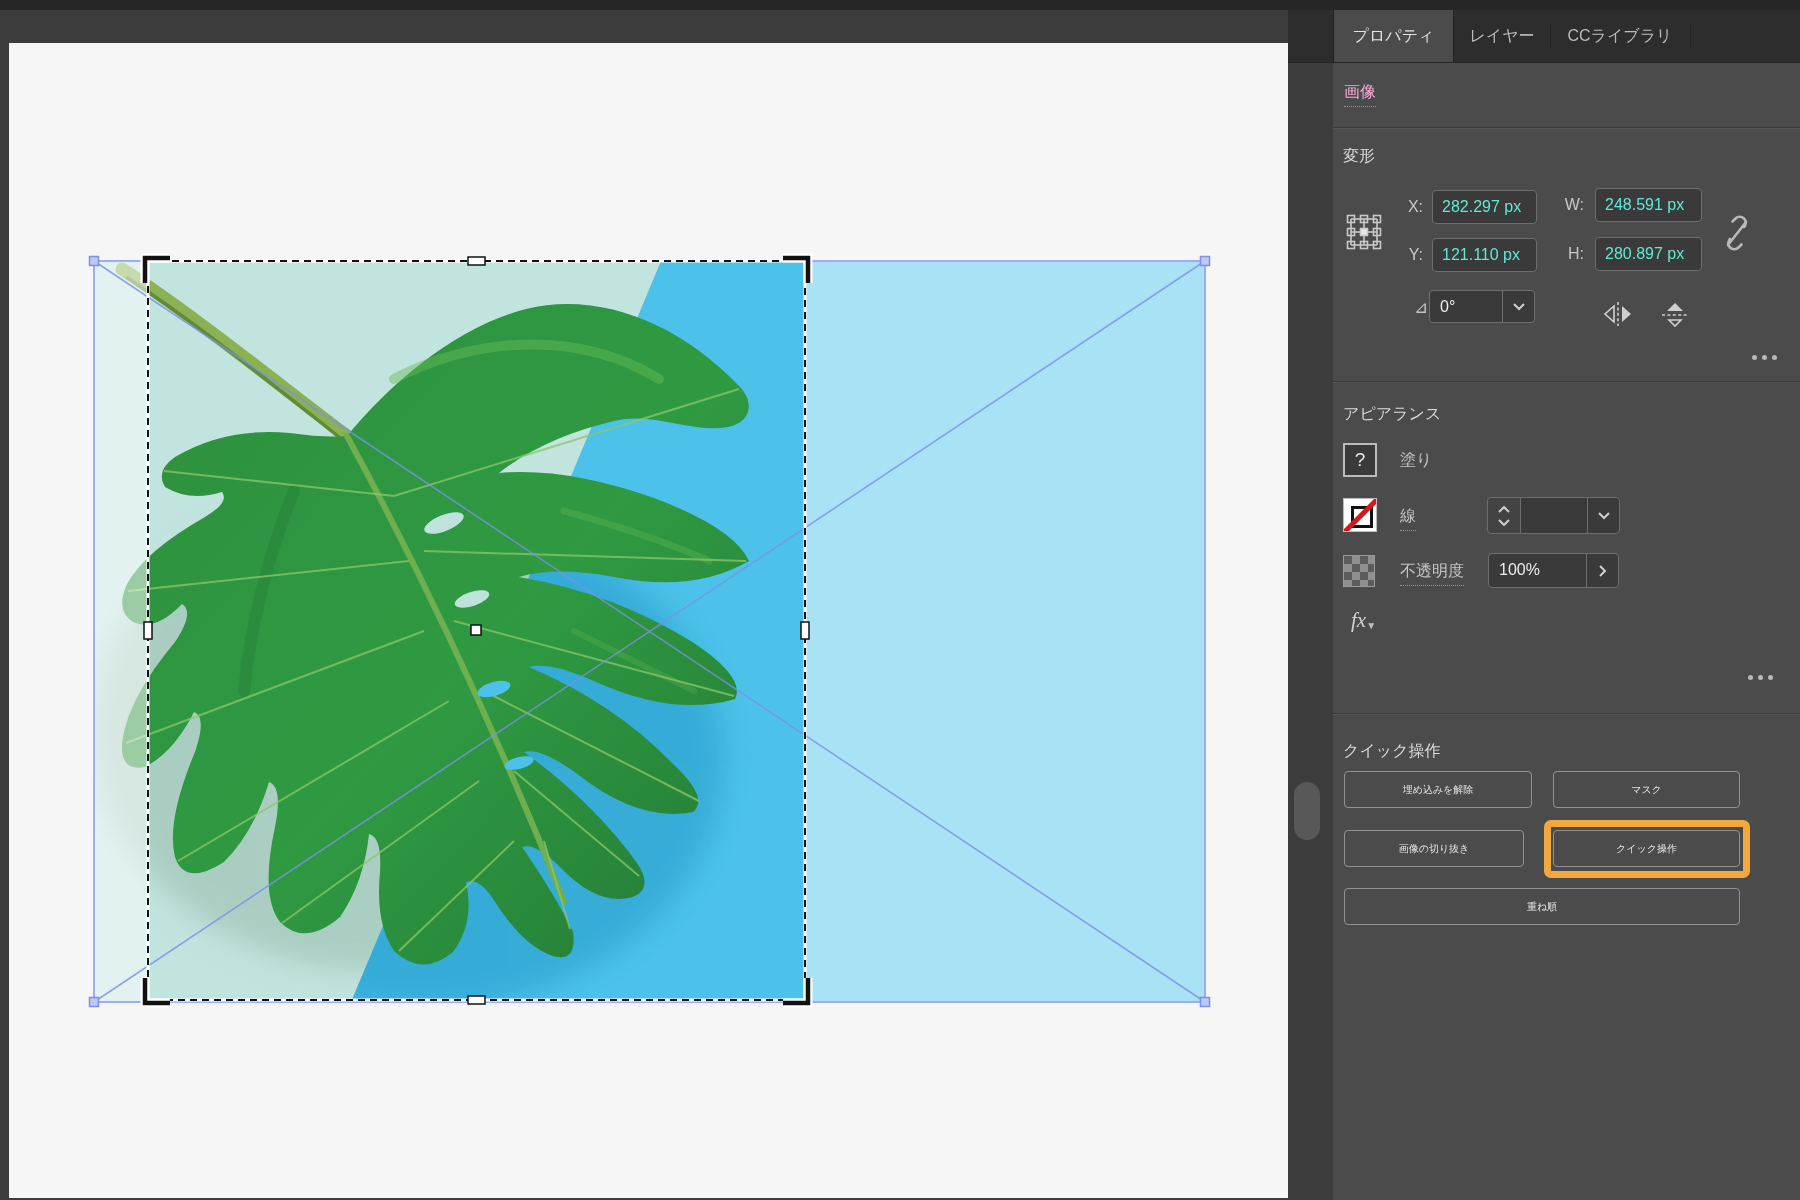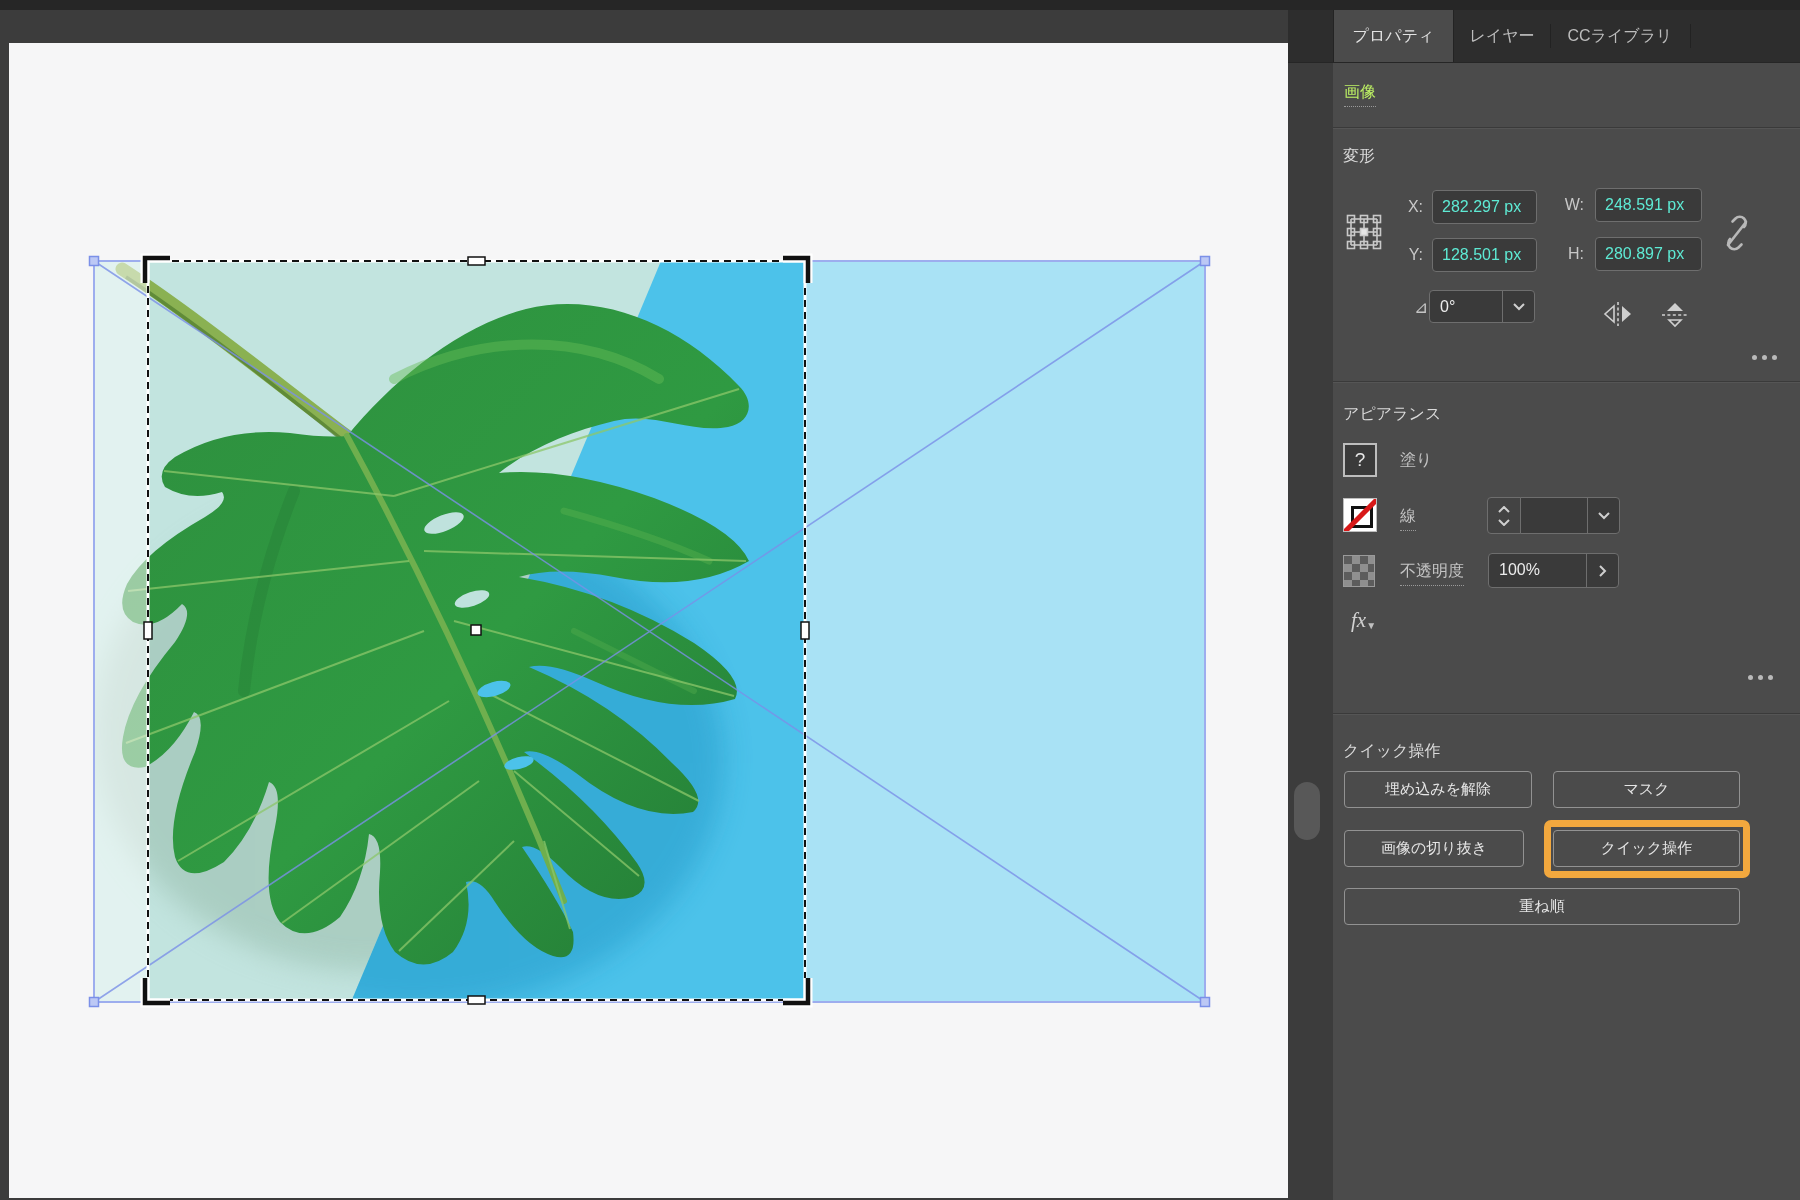--- a/index.html
+++ b/index.html
@@ -49,21 +49,21 @@
        linear-gradient(45deg,#8f8f8f 25%,transparent 25%,transparent 75%,#8f8f8f 75%),
        linear-gradient(45deg,#8f8f8f 25%,transparent 25%,transparent 75%,#8f8f8f 75%),#5c5c5c;
      background-size:16px 16px;background-position:0 0,8px 8px;}
 
   .stepper{position:absolute;display:flex;flex-direction:column;align-items:center;justify-content:center;
            background:#434343;border:1px solid #6e6e6e;border-radius:4px 0 0 4px;box-sizing:border-box;gap:4px;}
   .dots{position:absolute;display:flex;gap:5px;}
   .dots i{width:5px;height:5px;border-radius:50%;background:#b9b9b9;}
 
   .qbtn{position:absolute;height:37px;border:1px solid #929292;border-radius:4px;box-sizing:border-box;
-        color:#e6e6e6;font-size:15px;display:flex;align-items:center;justify-content:center;background:transparent;}
+        color:#e6e6e6;font-size:10px;display:flex;align-items:center;justify-content:center;background:transparent;}
   #orange-ring{position:absolute;left:1544px;top:810px;width:206px;height:58px;box-sizing:border-box;
         border:7px solid #F2A83E;border-radius:7px;}
 
   #fx-btn{position:absolute;left:1351px;top:598px;color:#d2d2d2;font-size:21px;font-style:italic;
           font-family:"Liberation Serif","DejaVu Serif",serif;}
   #fx-btn .caret{font-size:10px;font-style:normal;vertical-align:-2px;color:#c0c0c0;}
 
   svg{display:block;}
 </style>
 </head>
@@ -217,21 +217,21 @@
   <div id="panel" class="abs"></div>
 
   <div id="tabbar" class="abs">
     <div class="tab active" style="left:45px;width:121px;">プロパティ</div>
     <div class="tab" style="left:166px;width:96px;">レイヤー</div>
     <div class="tab-sep" style="left:262px;"></div>
     <div class="tab" style="left:262px;width:140px;">CCライブラリ</div>
     <div class="tab-sep" style="left:402px;"></div>
   </div>
 
-  <div class="hdr dotted-u" style="left:1344px;top:72px;color:#bef264;">画像</div>
+  <div class="hdr dotted-u" style="left:1344px;top:72px;color:#f9a8d4;">画像</div>
   <div class="divider" style="top:117px;"></div>
 
   <div class="hdr" style="left:1343px;top:136px;">変形</div>
 
   <div class="abs" style="left:1346px;top:203px;">
     <svg width="36" height="38" viewBox="0 0 36 38">
       <g stroke="#c9c9c9" stroke-width="1.6" fill="none">
         <line x1="5" y1="6" x2="31" y2="6"></line>
           <line x1="5" y1="19" x2="31" y2="19"></line>
           <line x1="5" y1="32" x2="31" y2="32"></line>
@@ -250,21 +250,21 @@
       </g>
     </svg>
   </div>
 
   <div class="fieldlabel" style="left:1395px;top:188px;">X:</div>
   <div class="field" style="left:1432px;top:180px;width:105px;">282.297 px</div>
   <div class="fieldlabel" style="left:1556px;top:186px;">W:</div>
   <div class="field" style="left:1595px;top:178px;width:107px;">248.591 px</div>
 
   <div class="fieldlabel" style="left:1395px;top:236px;">Y:</div>
-  <div class="field" style="left:1432px;top:228px;width:105px;">128.501 px</div>
+  <div class="field" style="left:1432px;top:228px;width:105px;">121.110 px</div>
   <div class="fieldlabel" style="left:1556px;top:235px;">H:</div>
   <div class="field" style="left:1595px;top:227px;width:107px;">280.897 px</div>
 
   <div class="abs" style="left:1721px;top:204px;">
     <svg width="32" height="38" viewBox="0 0 32 38">
       <g stroke="#b8b8b8" stroke-width="2.6" fill="none" stroke-linecap="round">
         <path d="M23 13 a6 6 0 0 0 -8.5 -8.5 l-3 3"></path>
         <path d="M9 25 a6 6 0 0 0 8.5 8.5 l3 -3"></path>
         <line x1="25" y1="8" x2="7" y2="31"></line>
       </g>

